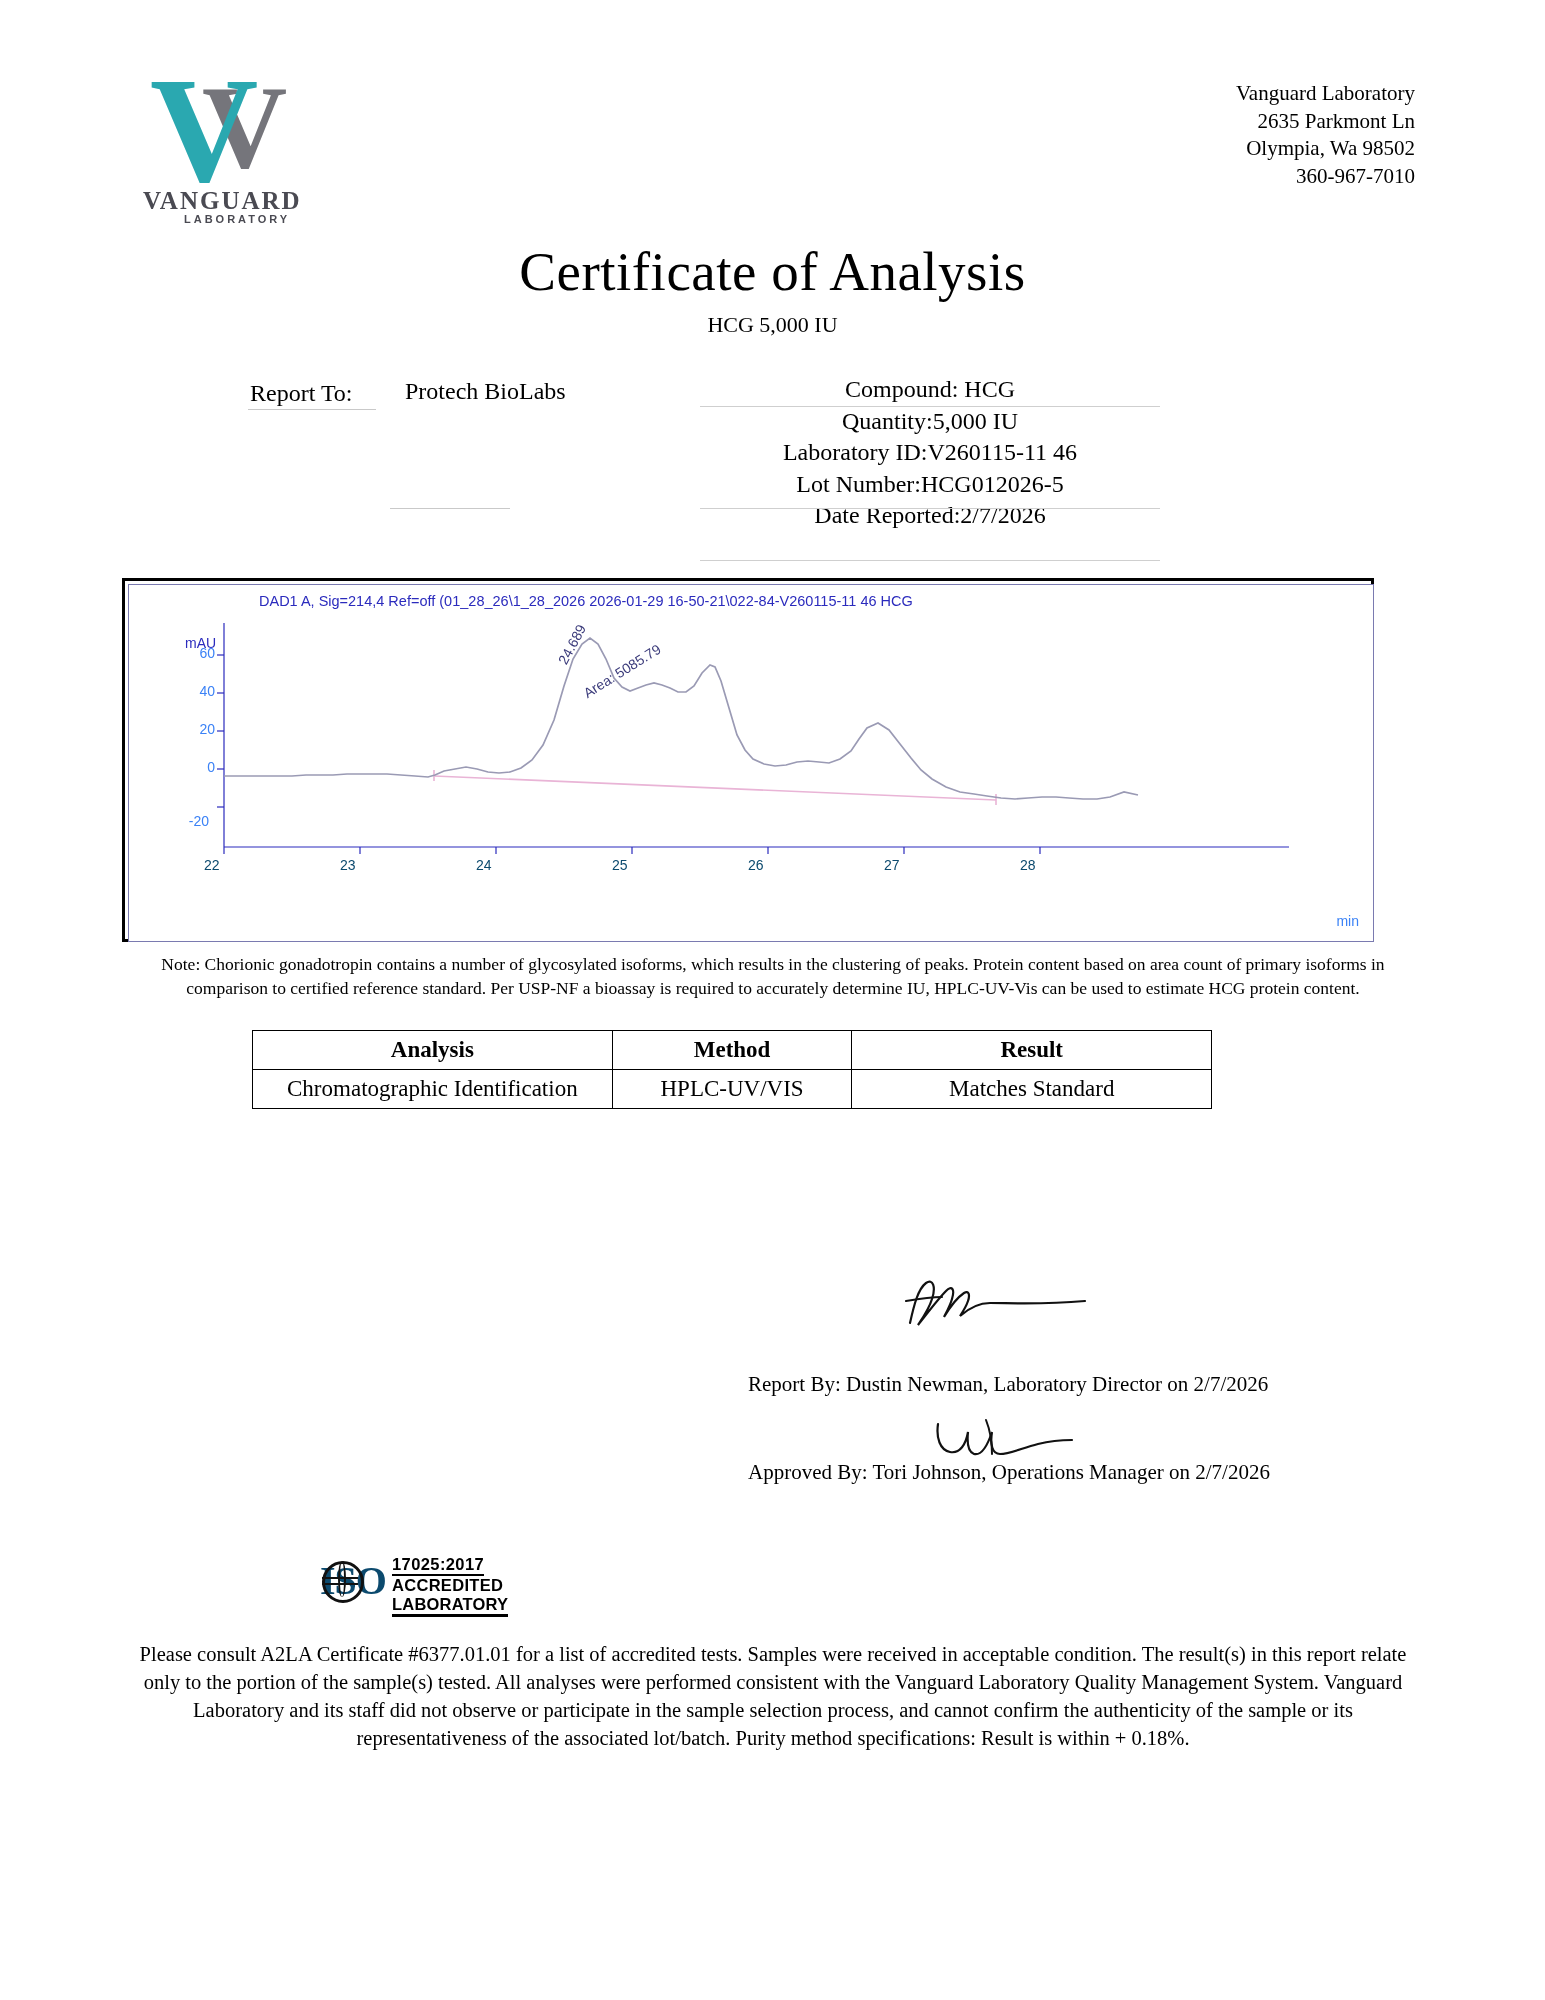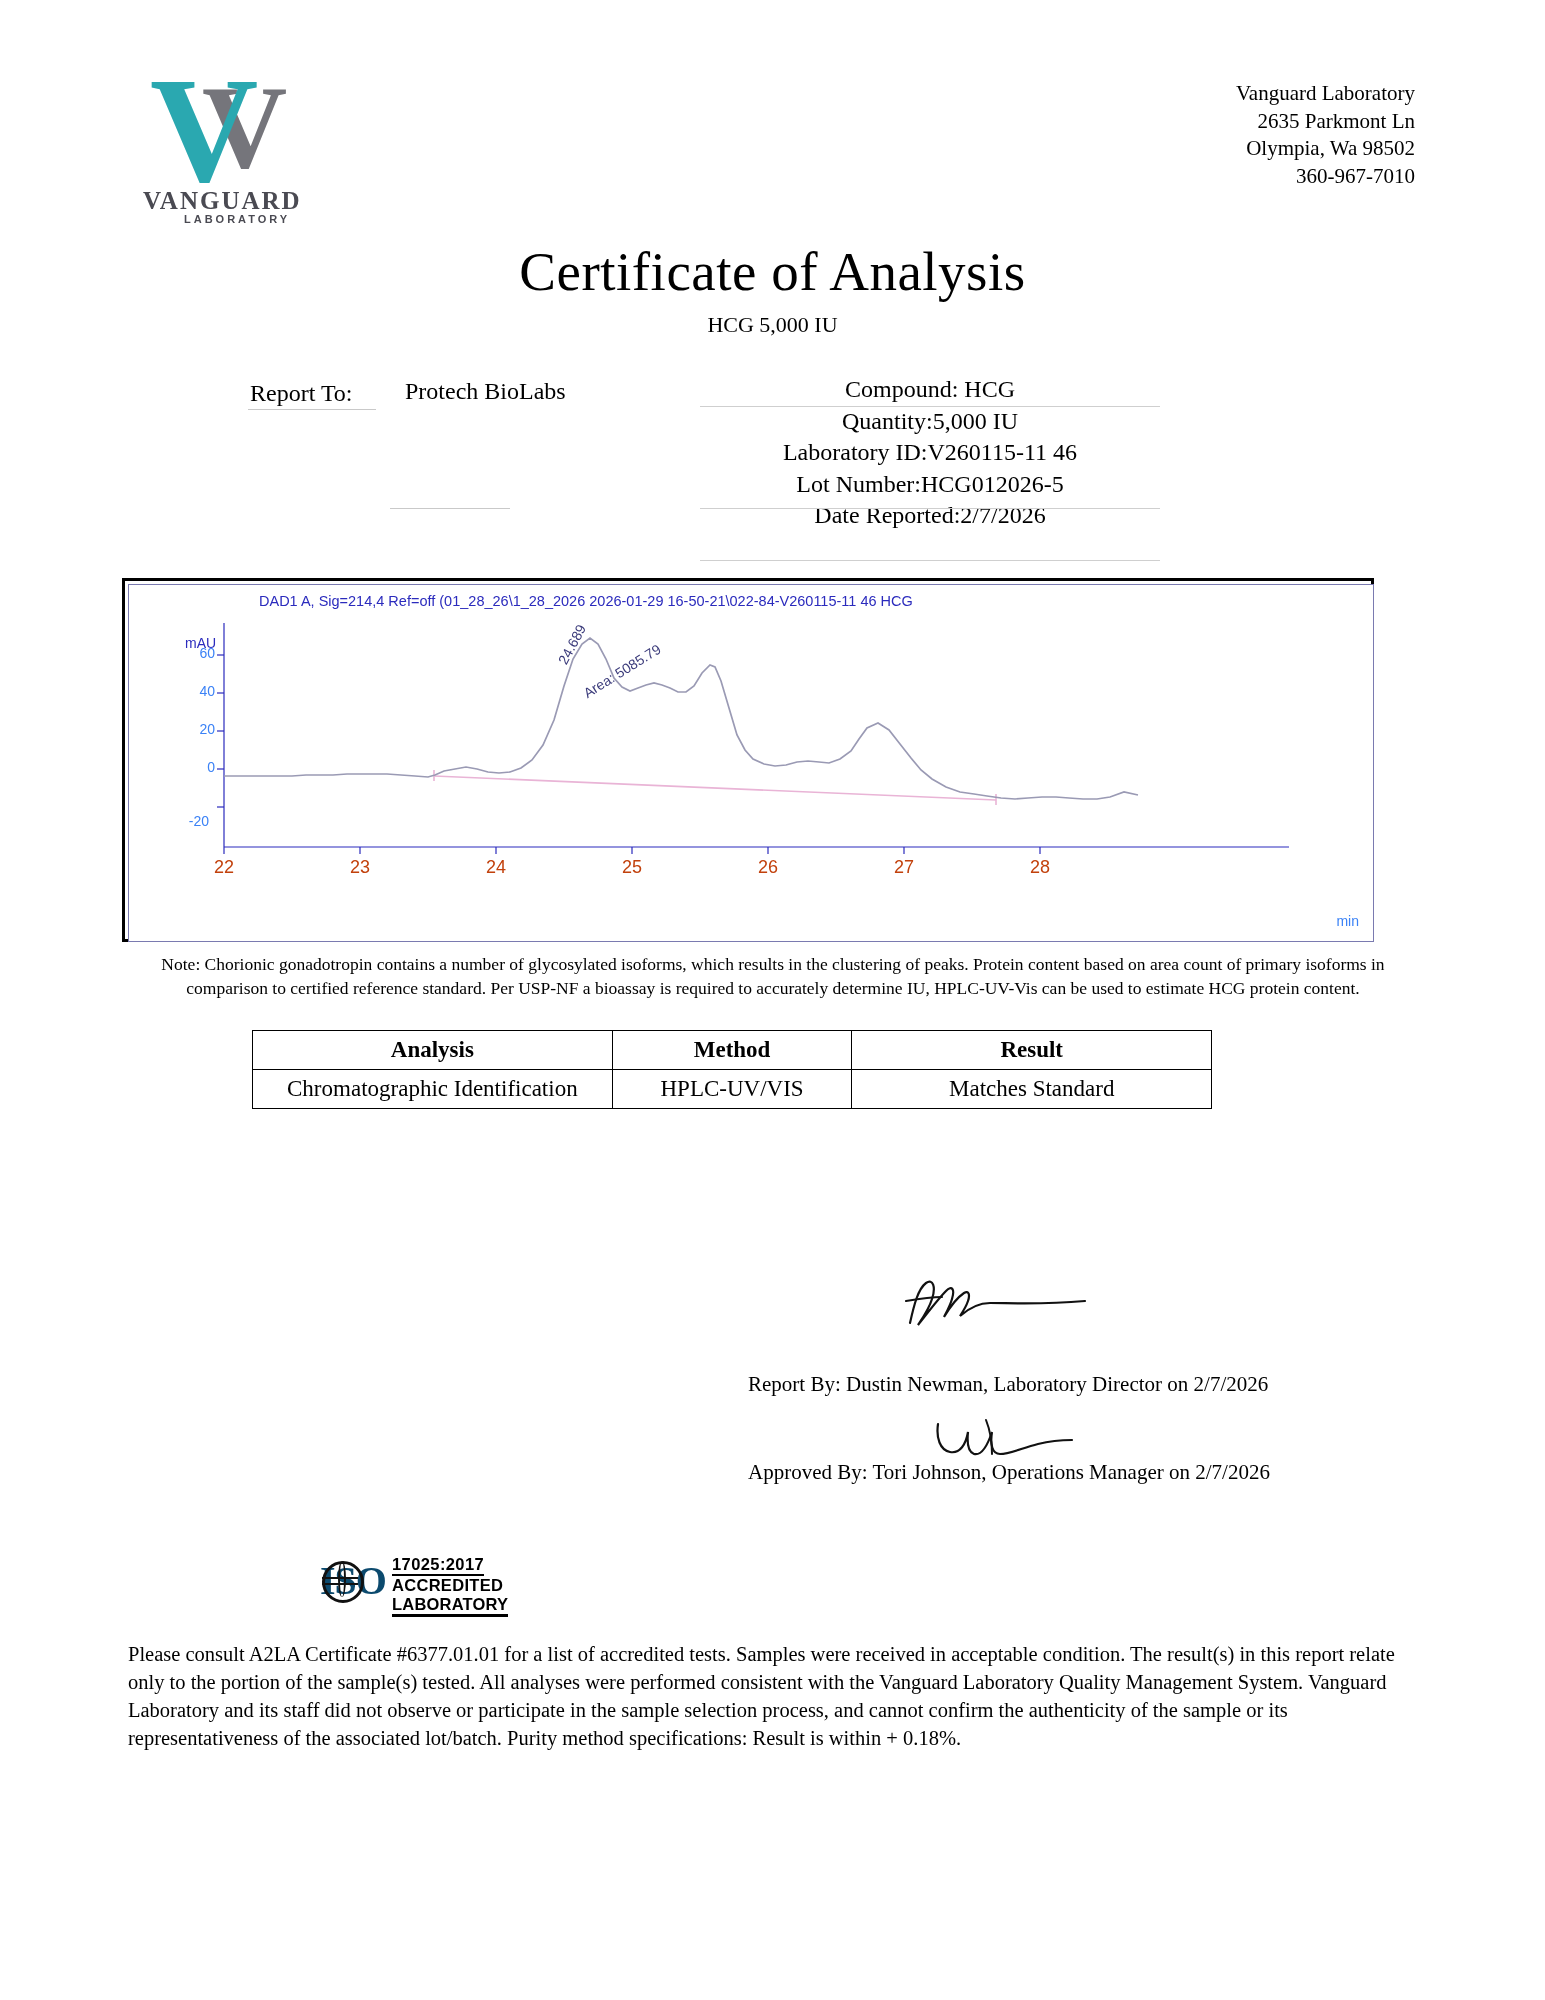--- a/index.html
+++ b/index.html
@@ -193,23 +193,22 @@
     position: absolute;
     font-family: "Liberation Sans", sans-serif;
     font-size: 14px;
     color: #3b82f6;
     text-align: right;
     width: 40px;
   }
   .xtick {
     position: absolute;
     font-family: "Liberation Sans", sans-serif;
-    font-size: 18px;
-    color: #c2410c;
-    text-align: center;
+    font-size: 14px;
+    color: #0c4a6e;
     width: 40px;
   }
   .peak-anno {
     position: absolute;
     font-family: "Liberation Sans", sans-serif;
     font-size: 14px;
     color: #3a3a7a;
     transform: rotate(-62deg);
     transform-origin: left bottom;
     white-space: nowrap;
@@ -310,21 +309,21 @@
   .iso-l1 { font-family: "Liberation Sans", sans-serif; font-weight: bold; font-size: 16.5px; letter-spacing: 0.4px; border-bottom: 2px solid #000; display: inline-block; }
   .iso-l2 { font-family: "Liberation Sans", sans-serif; font-weight: bold; font-size: 16.5px; letter-spacing: 0.3px; display: block; }
   .iso-l3 { font-family: "Liberation Sans", sans-serif; font-weight: bold; font-size: 16.5px; letter-spacing: 0.2px; display: block; border-bottom: 3px solid #000; }
 
   
   .disclaimer {
     position: absolute;
     left: 128px;
     top: 1640px;
     width: 1290px;
-    text-align: left;
+    text-align: center;
     font-size: 20.5px;
     line-height: 28px;
   }
   .footer {
     position: absolute;
     left: 0; right: 0;
     top: 1868px;
     text-align: center;
     font-size: 20px;
     line-height: 27px;

